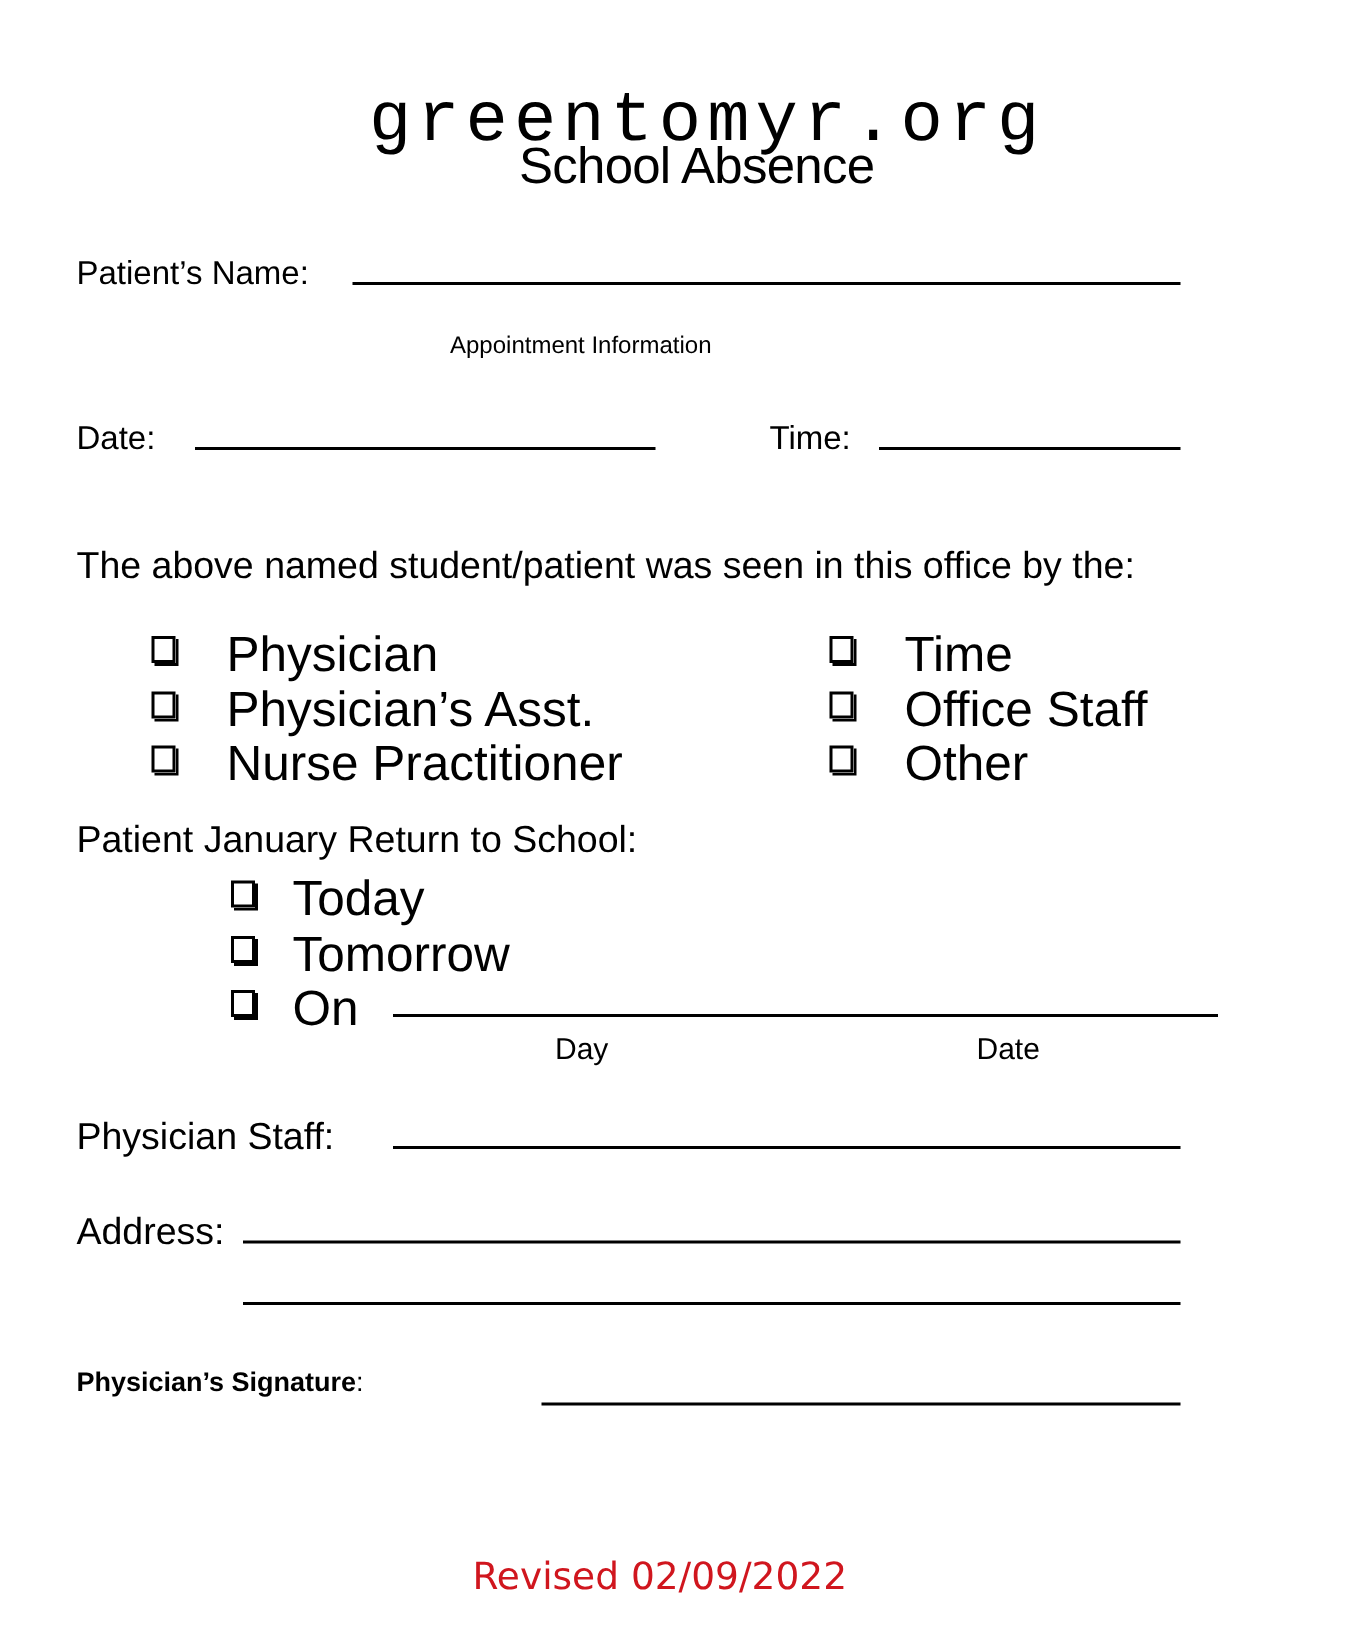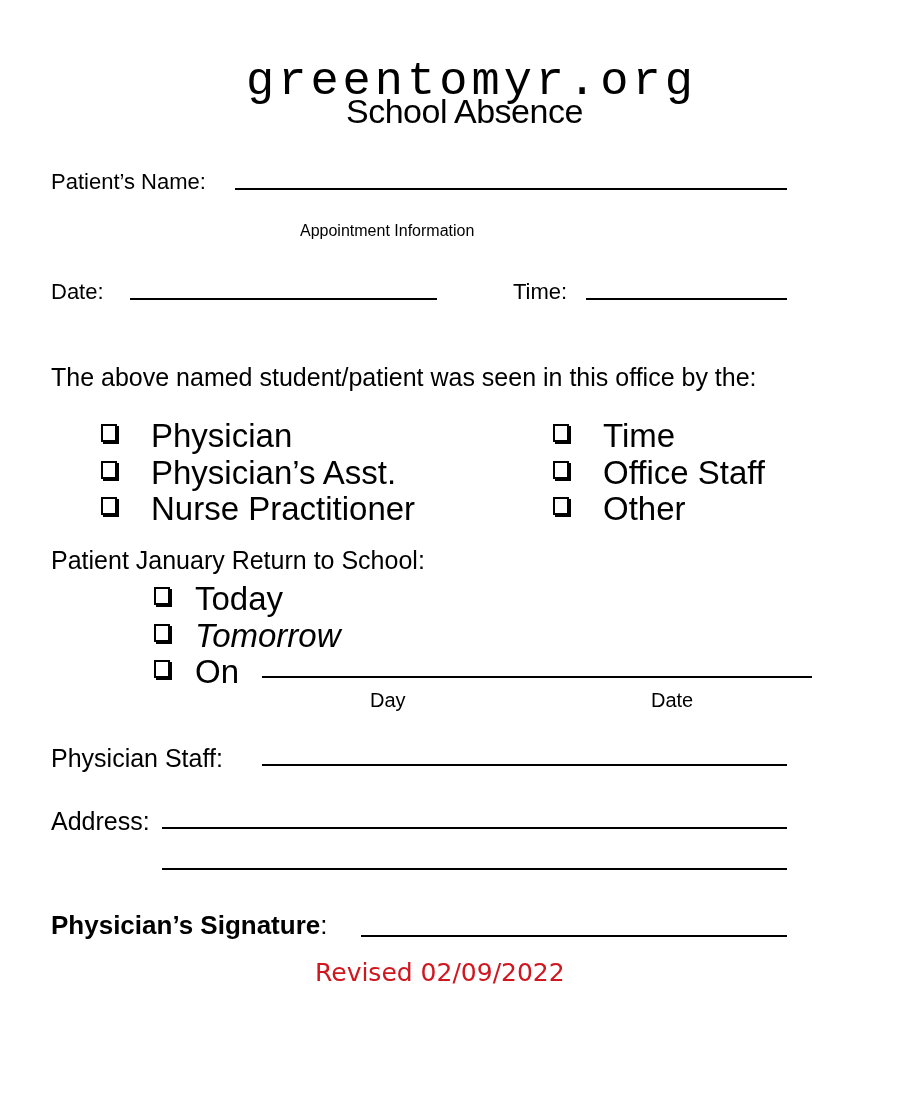--- a/index.html
+++ b/index.html
@@ -9,21 +9,21 @@
   .watermark { font-family:"Liberation Mono", monospace; font-size:47px; color:#000000;
                left:246px; top:58px; letter-spacing:4px; line-height:1; }
   .title { font-size:34px; left:310px; top:94px; line-height:1; letter-spacing:-0.5px;margin-left:36px; }
   .lbl { font-size:22px; line-height:1; }
   .line { position:absolute; height:0; border-top:2px solid #000; }
   .big { font-size:33px; line-height:1; }
   .cb { display:inline-block; width:16px; height:18px; border:2px solid #000; box-sizing:border-box;
         box-shadow:2px 2px 0 #000; position:absolute; }
   .small { font-size:20px; line-height:1; }
   .bold { font-weight:bold; }
-  .revised { font-family:"DejaVu Sans", sans-serif; font-size:25px; color:#d0161e; left:315px; top:960px; line-height:1; }
+  .revised { font-family:"DejaVu Sans", sans-serif; font-size:25px; color:#d0161e; left:315px; top:1038px; line-height:1; }
 </style>
 </head>
 <body>
 
 <div class="abs watermark">greentomyr.org</div>
 <div class="abs title">School Absence</div>
 
 <div class="abs lbl" style="left:51px;top:171px;">Patient’s Name:</div>
 <div class="line" style="left:235px;top:188px;width:552px;"></div>
 
@@ -60,33 +60,33 @@
   <span class="abs big" style="left:603px;top:492px;">Other</span>
 </div>
 
 <div class="abs" style="left:51px;top:548px;font-size:25px;line-height:1;">Patient January Return to School:</div>
 <div>
   <span class="cb" style="left:154px;top:587px;"></span>
   <span class="abs big" style="left:195px;top:582px;">Today</span>
 </div>
 <div>
   <span class="cb" style="left:154px;top:624px;"></span>
-  <span class="abs big" style="left:195px;top:619px;font-style:italic;">Tomorrow</span>
+  <span class="abs big" style="left:195px;top:619px;">Tomorrow</span>
 </div>
 <div>
   <span class="cb" style="left:154px;top:660px;"></span>
   <span class="abs big" style="left:195px;top:655px;">On</span>
 </div>
 <div class="line" style="left:262px;top:676px;width:550px;"></div>
 <div class="abs small" style="left:350px;top:690px;margin-left:20px;">Day</div>
 <div class="abs small" style="left:651px;top:690px;">Date</div>
 
 <div class="abs" style="left:51px;top:746px;font-size:25px;line-height:1;">Physician Staff:</div>
 <div class="line" style="left:262px;top:764px;width:525px;"></div>
 
 <div class="abs" style="left:51px;top:809px;font-size:25px;line-height:1;">Address:</div>
 <div class="line" style="left:162px;top:827px;width:625px;"></div>
 <div class="line" style="left:162px;top:868px;width:625px;"></div>
 
-<div class="abs" style="left:51px;top:912px;font-size:26px;line-height:1;"><span class="bold">Physician’s Signature</span><span>:</span></div>
+<div class="abs" style="left:51px;top:912px;font-size:18px;line-height:1;"><span class="bold">Physician’s Signature</span><span>:</span></div>
 <div class="line" style="left:361px;top:935px;width:426px;"></div>
 
 <div class="abs revised">Revised 02/09/2022</div>
 
 </body></html>

